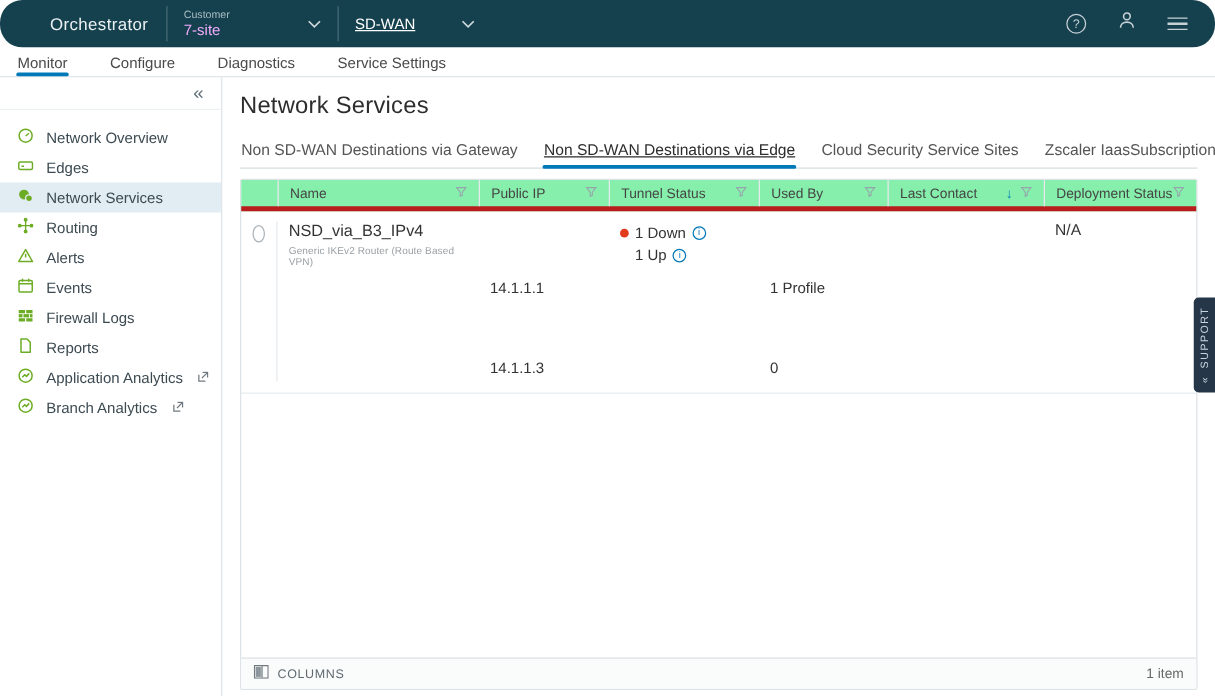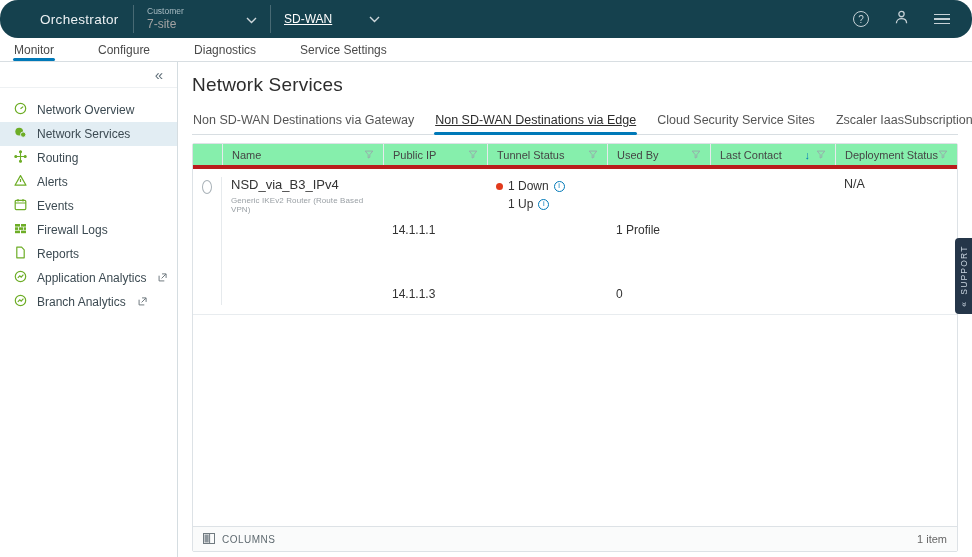--- a/index.html
+++ b/index.html
@@ -7,31 +7,31 @@
     font-family:"Liberation Sans", sans-serif; color:#3c4a52; }
 
   
   .topbar { height:38px; background:#15414e; display:flex; align-items:center; color:#fff;border-radius:18px; }
   .brand { margin-left:40px; width:93px; font-size:13.5px; letter-spacing:.3px; color:#ecf1f3; }
   .hdr-div { width:1px; height:28px; background:rgba(255,255,255,.22); }
   .blk { display:flex; align-items:center; justify-content:space-between; padding:0 13px; cursor:pointer; }
   .blk-customer { width:136px; }
   .blk-customer .stack { display:flex; flex-direction:column; line-height:1.25; }
   .blk-customer .lbl { font-size:8.5px; color:#a9bcc3; }
-  .blk-customer .val { font-size:12px; color:#a3a3a3; }
+  .blk-customer .val { font-size:12px; color:#f0abfc; }
   .blk-sdwan { width:122px; font-size:12px; color:#fff;text-decoration:underline; }
   .hdr-spacer { flex:1; }
   .hdr-icons { display:flex; align-items:center; gap:24px; margin-right:22px; }
   .help-circ { width:16px; height:16px; border:1.2px solid #c6d1d6; border-radius:50%;
     display:flex; align-items:center; justify-content:center; font-size:10px; color:#c6d1d6; cursor:pointer; }
   .menu-ic { display:flex; flex-direction:column; gap:3px; cursor:pointer; }
   .menu-ic i { display:block; width:16px; height:1.6px; background:#c6d1d6; }
 
   
-  .navtabs { height:24px; display:flex; align-items:stretch; gap:44px; padding-left:14px;
+  .navtabs { height:24px; display:flex; align-items:stretch; gap:34px; padding-left:14px;
     border-bottom:1px solid #d8dee2; background:#fff; }
   .navtab { font-size:12px; color:#4a4a4a; display:flex; align-items:center; position:relative; cursor:pointer; }
   .navtab.active::after { content:""; position:absolute; left:-1px; right:-1px; bottom:0;
     height:3px; background:#0079b8; border-radius:2px; }
 
   
   .body { display:flex; height:495px; }
 
   
   .sidebar { width:178px; border-right:1px solid #d5dde1; background:#fff; flex:none; }
@@ -150,20 +150,29 @@
     <div class="side-list">
       <div class="side-item">
         <span>
           <svg width="13" height="13" viewBox="0 0 13 13" fill="none" stroke="#6dad26" stroke-width="1.2">
             <circle cx="6.5" cy="6.5" r="5.2"></circle>
               <path d="M6.5 6.8L9.2 4.6"></path>
           </svg>
         </span>
         <span>Network Overview</span>
       </div>
+      <div class="side-item">
+        <span>
+          <svg width="13" height="13" viewBox="0 0 13 13" fill="none" stroke="#6dad26" stroke-width="1.2">
+            <rect x="1" y="3.6" width="11" height="6" rx="1.2"></rect>
+              <path d="M3.2 7h2"></path>
+          </svg>
+        </span>
+        <span>Edges</span>
+      </div>
       <div class="side-item selected">
         <span>
           <svg width="13" height="13" viewBox="0 0 13 13">
             <circle cx="5.2" cy="5.6" r="3.9" fill="#6dad26"></circle>
             <circle cx="9.2" cy="8.6" r="2.7" fill="#6dad26" stroke="#e2edf3" stroke-width="1"></circle>
           </svg>
         </span>
         <span>Network Services</span>
       </div>
       <div class="side-item">

